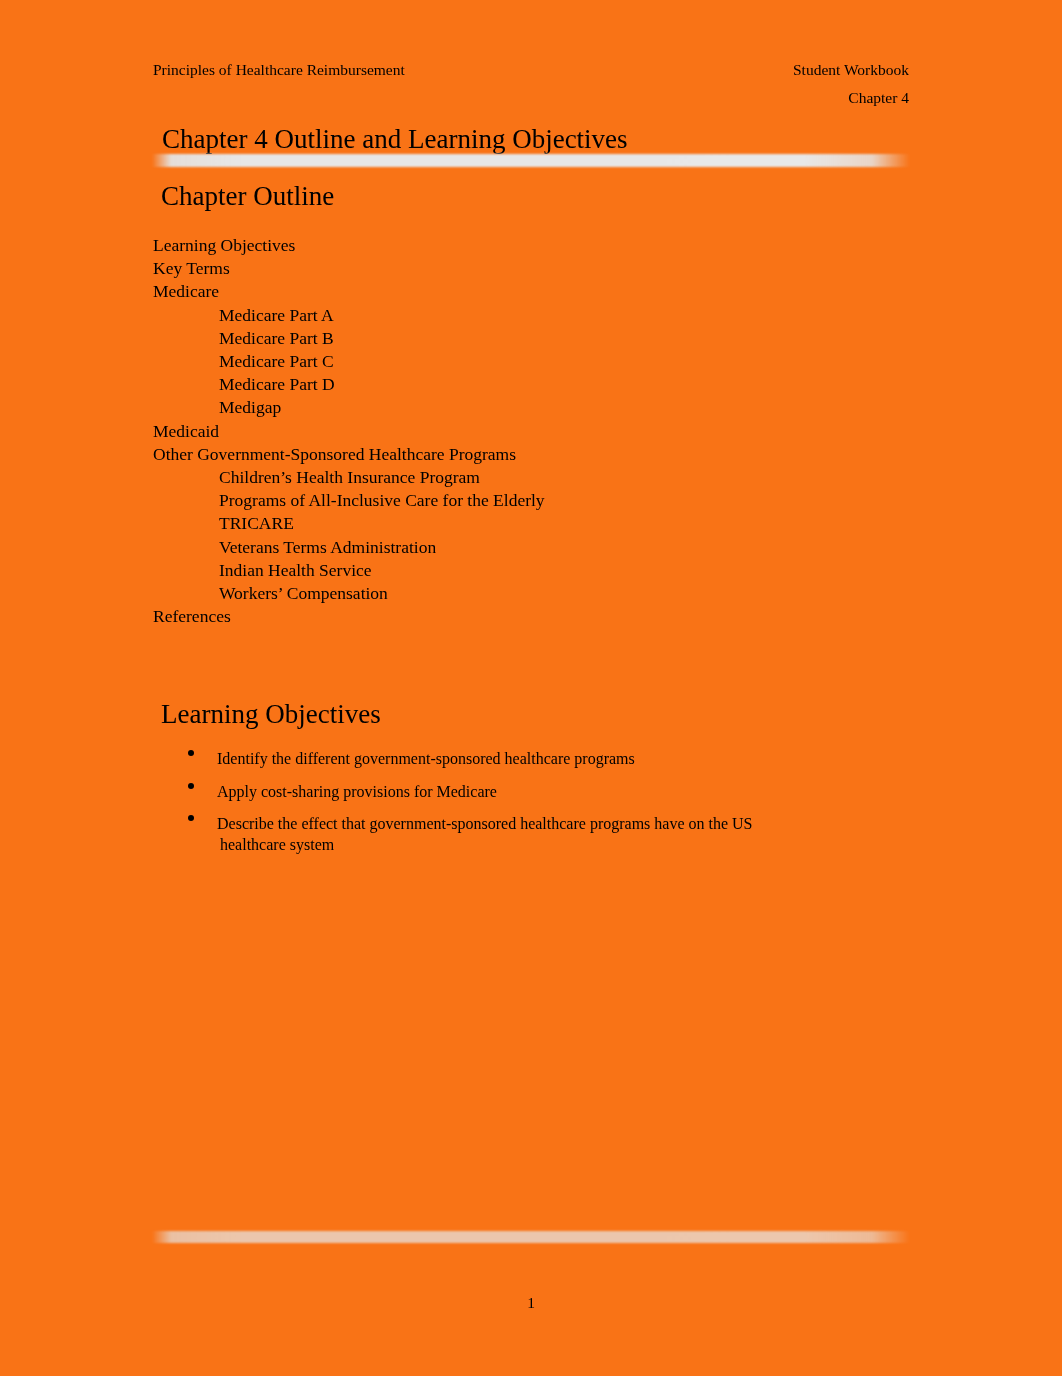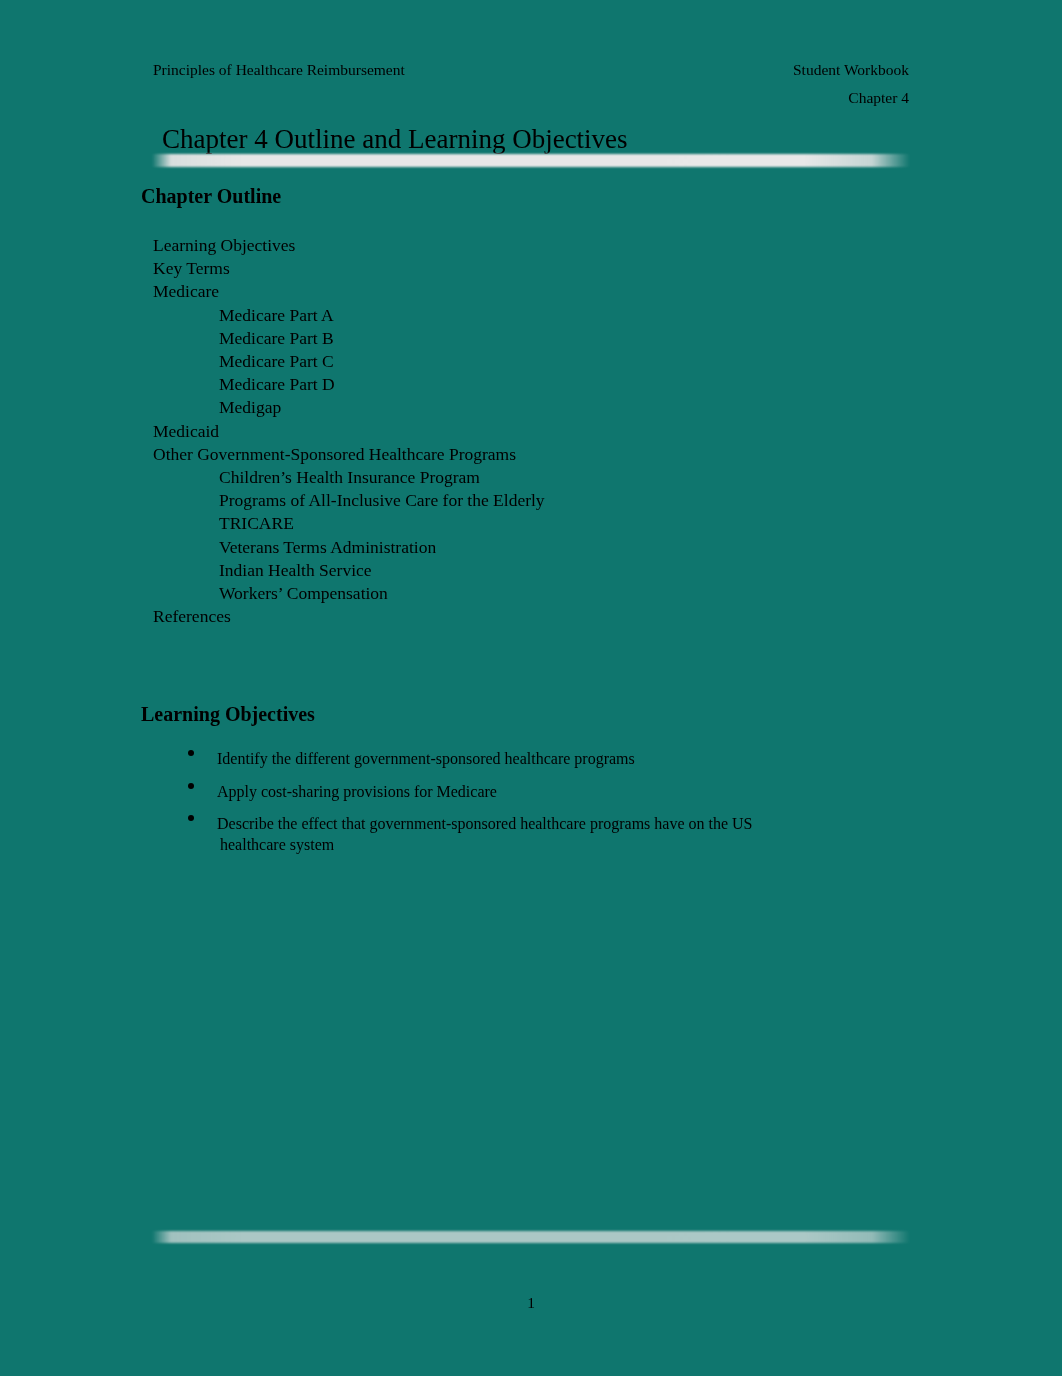--- a/index.html
+++ b/index.html
@@ -12,21 +12,21 @@
     font-family: "Liberation Serif", "DejaVu Serif", serif;
     color: #000000;
     -webkit-font-smoothing: antialiased;
   }
 
   .page {
     position: relative;
     width: 1062px;
     height: 1376px;
     margin: 0 auto;
-    background: #0f766e;
+    background: #f97316;
     overflow: hidden;
   }
 
   
   .page-header {
     position: absolute;
     left: 153px;
     top: 60px;
     width: 756px;
     display: flex;
@@ -80,23 +80,23 @@
     left: 152px;
     top: 1231px;
     width: 758px;
     height: 12px;
     opacity: 0.72;
   }
 
   
   .section-heading {
     position: absolute;
-    left: 141px;
-    font-size: 20px;
-    font-weight: bold;
+    left: 161px;
+    font-size: 27px;
+    font-weight: normal;
     line-height: 26px;
   }
   .heading-outline  { top: 183px; }
   .heading-objectives { top: 701px; }
 
   
   .outline-list {
     position: absolute;
     left: 153px;
     top: 234px;

